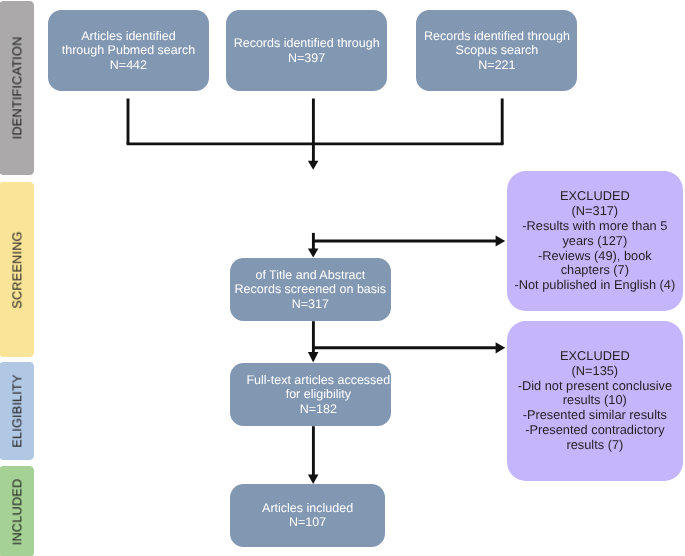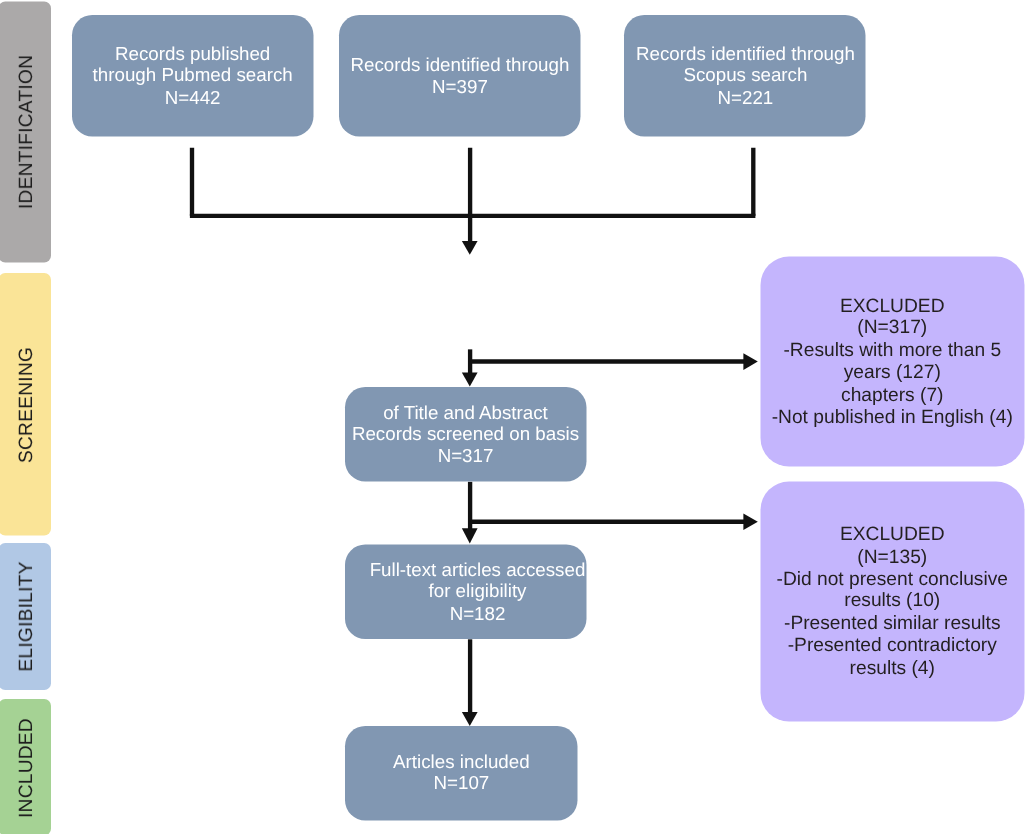--- a/index.html
+++ b/index.html
@@ -75,21 +75,21 @@
       <path d="M313.4 347.8 L496.6 347.8" fill="none"></path>
       <polygon points="495.6,342.3 495.6,353.4 505.2,347.8" stroke="none"></polygon>
 
       <path d="M313.4 426.2 L313.4 475.5" fill="none"></path>
       <polygon points="307.9,474.6 318.4,474.6 313.2,484.0" stroke="none"></polygon>
     </g>
   </svg>
 
   <div class="node proc" id="box-pubmed">
     <div class="txt">
-      <div>Records published</div>
+      <div>Articles identified</div>
       <div>through Pubmed search</div>
       <div>N=442</div>
     </div>
   </div>
   <div class="node proc" id="box-wos">
     <div class="txt">
       <div>Records identified through</div>
       <div>N=397</div>
     </div>
   </div>
@@ -121,29 +121,30 @@
       <div>N=107</div>
     </div>
   </div>
 
   <div class="node excl" id="box-excluded-1">
     <div class="txt">
       <div>EXCLUDED</div>
       <div>(N=317)</div>
       <div>-Results with more than 5</div>
       <div>years (127)</div>
+      <div>-Reviews (49), book</div>
       <div>chapters (7)</div>
       <div>-Not published in English (4)</div>
     </div>
   </div>
   <div class="node excl" id="box-excluded-2">
     <div class="txt">
       <div>EXCLUDED</div>
       <div>(N=135)</div>
       <div>-Did not present conclusive</div>
       <div>results (10)</div>
       <div>-Presented similar results</div>
       <div>-Presented contradictory</div>
-      <div>results (4)</div>
+      <div>results (7)</div>
     </div>
   </div>
 
 </div>
 
 </body></html>

